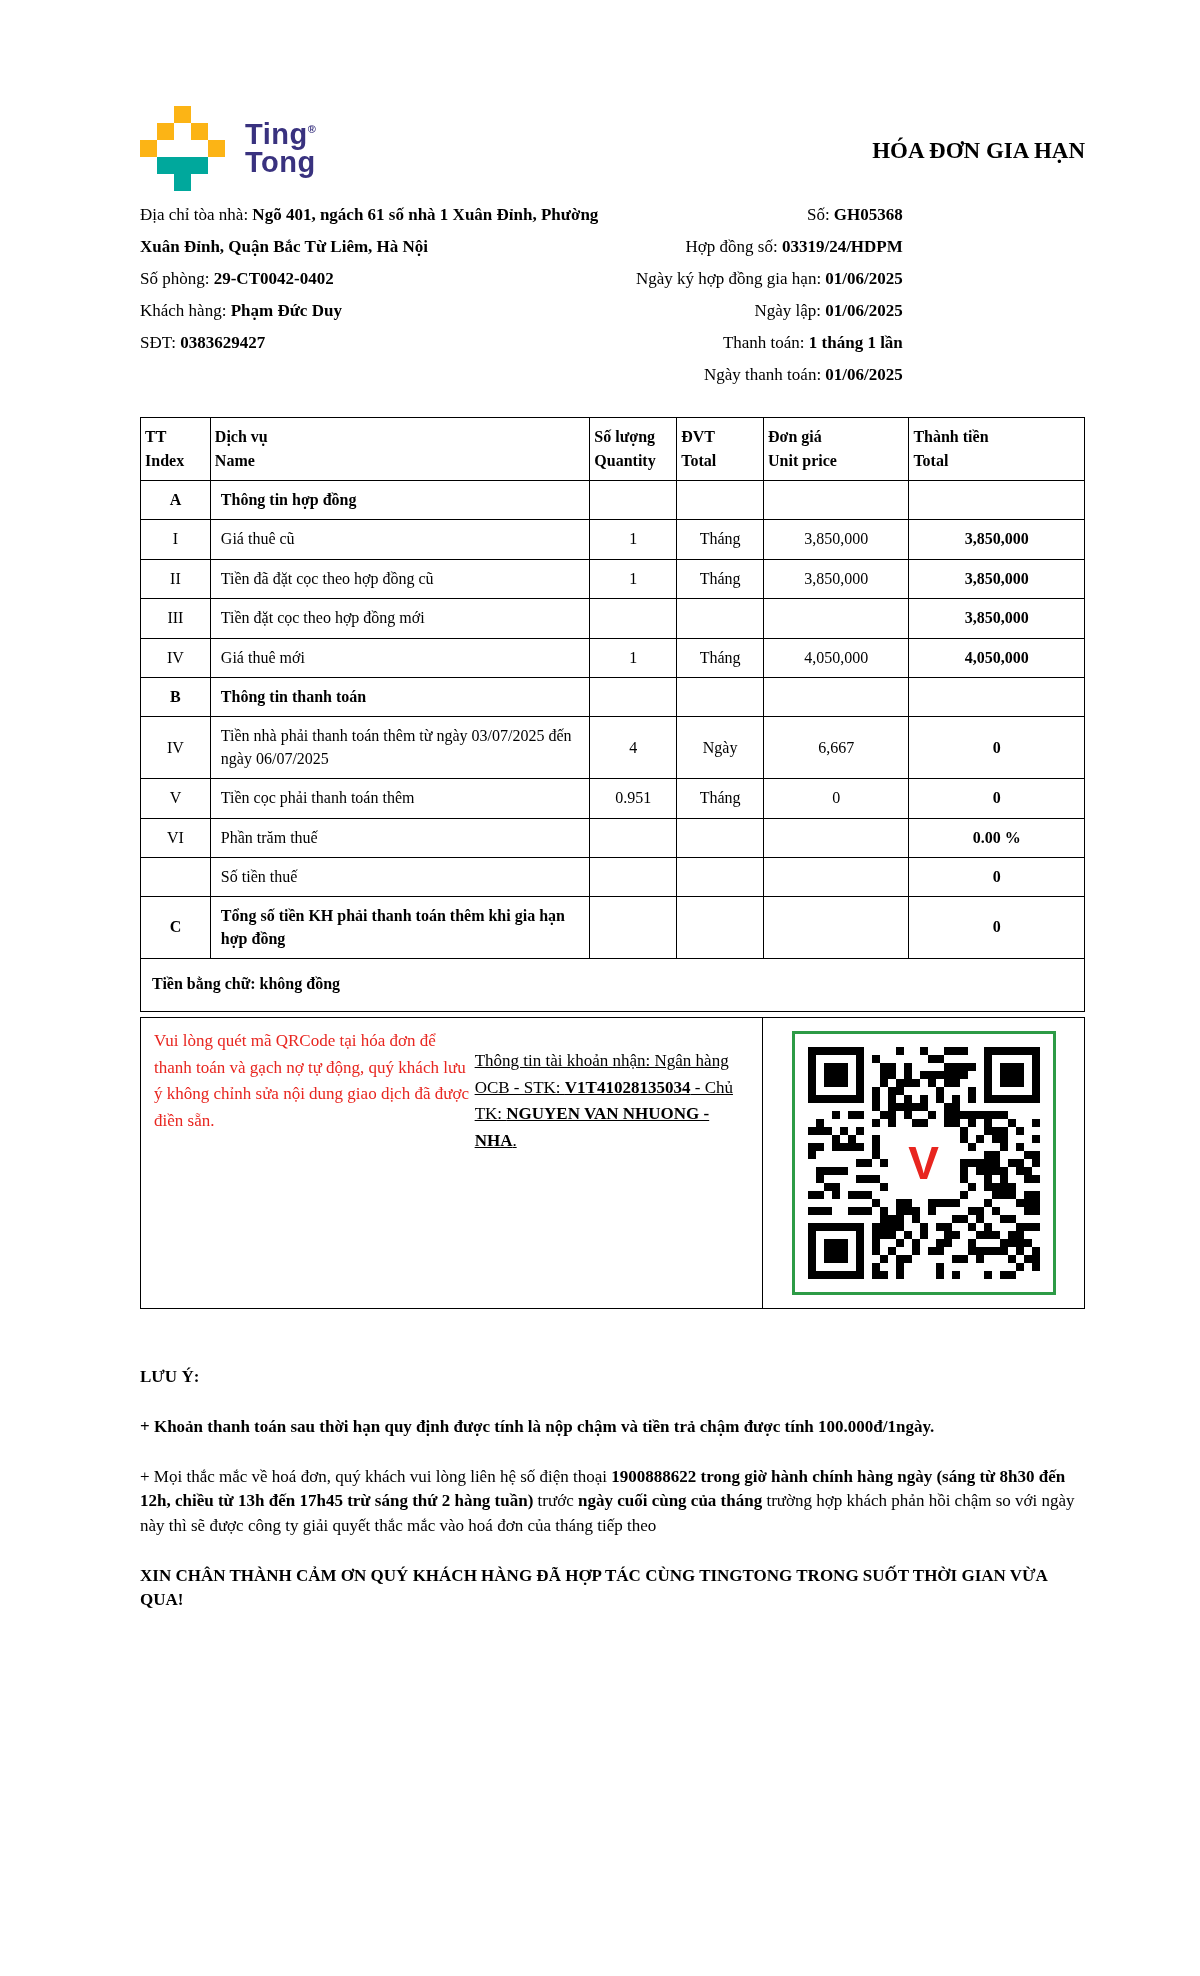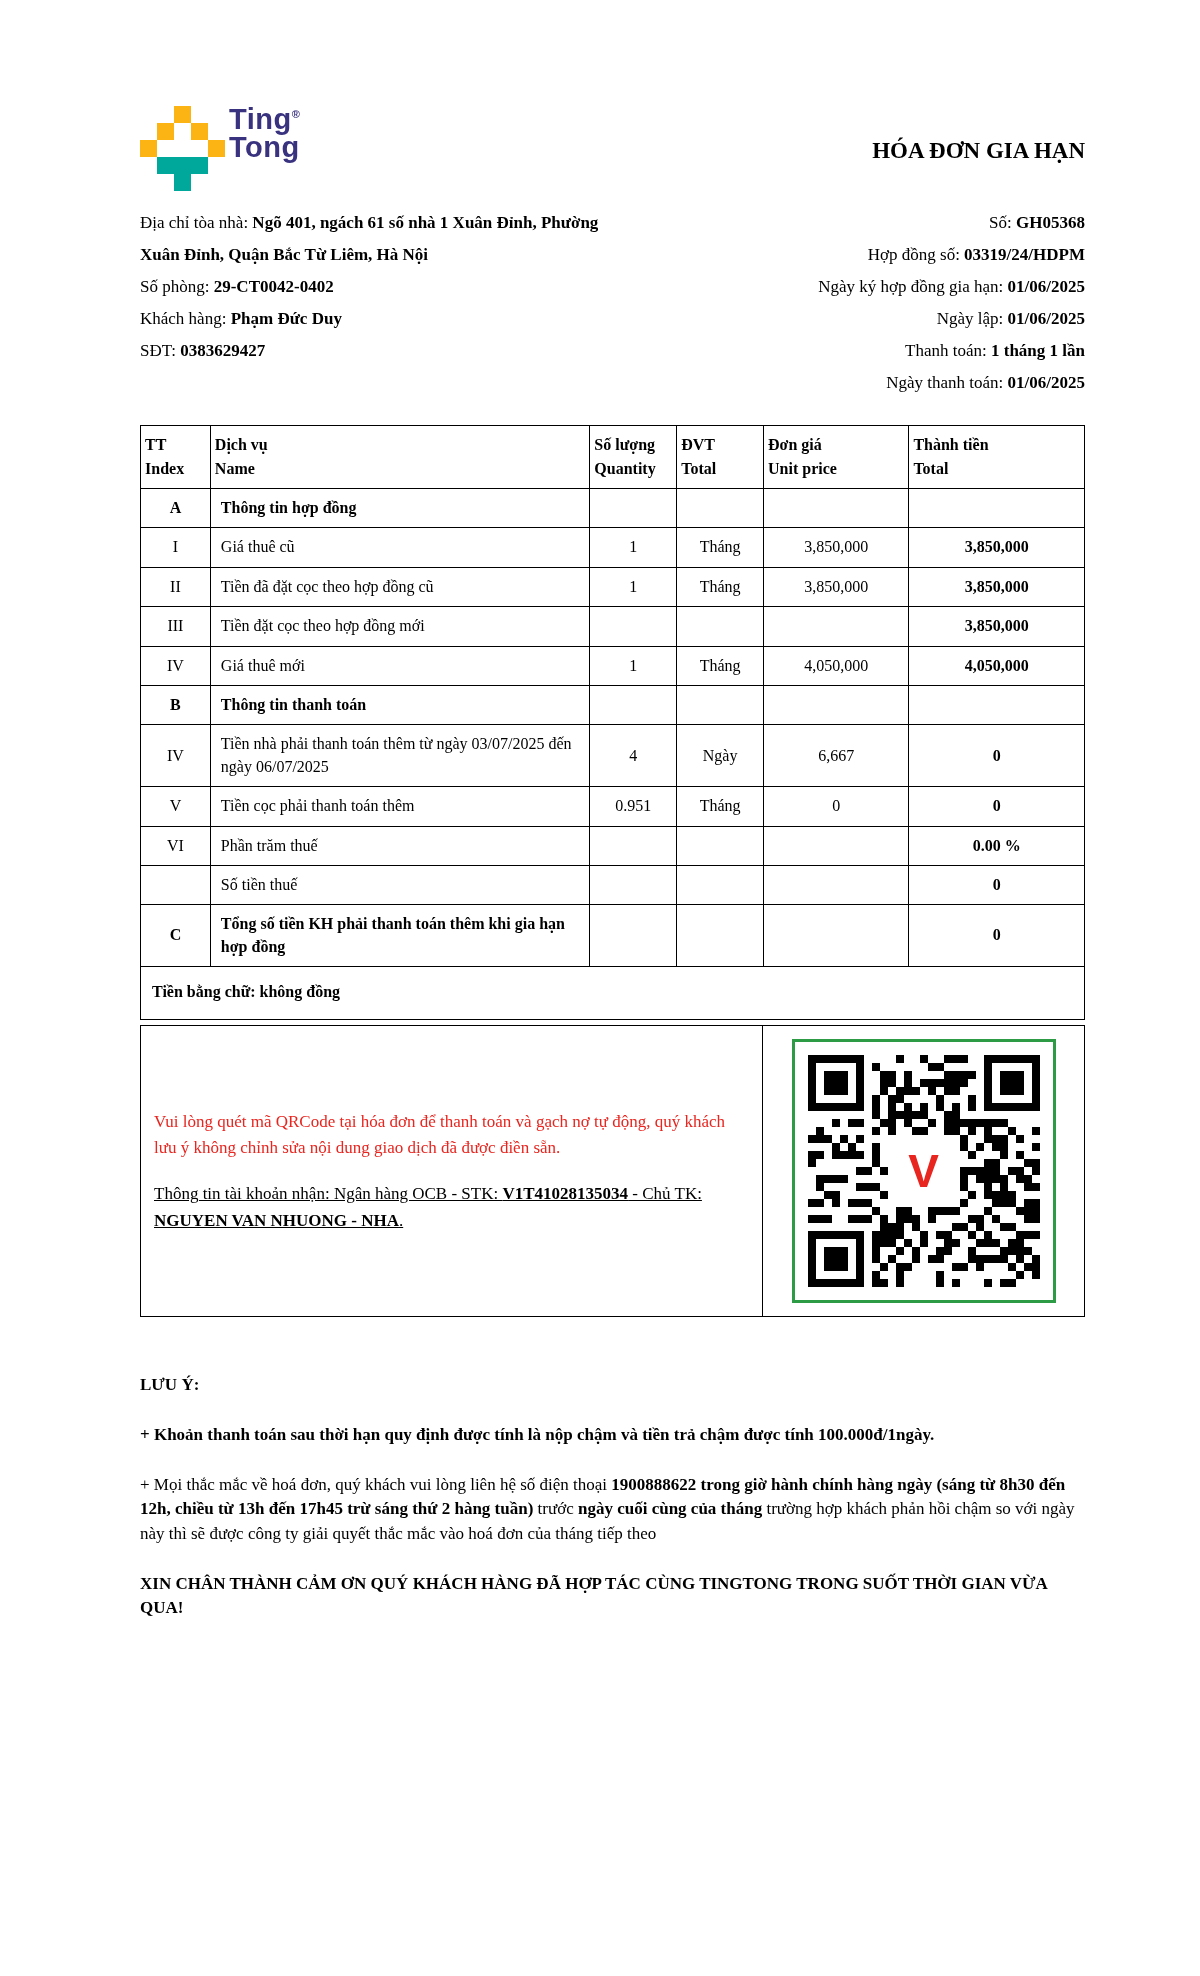--- a/index.html
+++ b/index.html
@@ -12,49 +12,49 @@
   *{box-sizing:border-box;}
   html,body{margin:0;padding:0;}
   body{
     width:1200px;height:1976px;background:#fff;color:#000;
     font-family:"Liberation Serif", serif;overflow:hidden;
   }
   .page{padding:106px 115px 0 140px;}
 
   
   .header-row{display:flex;justify-content:space-between;align-items:flex-start;}
-  .logo{display:flex;gap:4px;}
+  .logo{display:flex;align-items:center;gap:20px;}
   .logo-icon{display:grid;grid-template-columns:repeat(5,17px);grid-auto-rows:17px;}
   .px.y{background:var(--brand-yellow);}
   .px.t{background:var(--brand-teal);}
   .logo-text{font-family:"Liberation Sans",sans-serif;font-weight:bold;font-size:29px;
     line-height:0.95;color:var(--brand-navy);letter-spacing:0.5px;}
   .logo-text sup{font-size:11px;vertical-align:super;}
   .doc-title{font-size:23px;font-weight:bold;margin-top:32px;}
 
   
-  .info-section{display:flex;justify-content:space-between;margin-top:16px;font-size:17px;}
+  .info-section{display:flex;justify-content:flex-start;margin-top:8px;font-size:17px;}
   .info-left{width:496px;}
   .info-right{text-align:right;}
   .info-line{line-height:32px;}
 
   
   table.invoice{width:100%;border-collapse:collapse;margin-top:26px;font-size:16px;}
   .invoice th,.invoice td{border:1px solid #000;vertical-align:middle;}
   .invoice th{text-align:left;line-height:1.5;padding:7px 4px;font-size:16px;}
   .invoice td{padding:8px 10px;line-height:1.4;}
   td.c{text-align:center;}
   td.total{font-weight:bold;text-align:center;}
   td.name{text-align:left;}
   .b{font-weight:bold;}
   td.words{font-weight:bold;padding:14px 11px 16px;}
 
   
   .qr-section{border:1px solid #000;margin-top:5px;display:flex;height:292px;}
-  .qr-left{width:66%;border-right:1px solid #000;display:flex;flex-direction:column;
+  .qr-left{width:66%;border-right:1px solid #000;display:flex;
     justify-content:center;padding:10px 26px 10px 13px;}
   .warning-text{color:var(--warning-red);font-size:17px;line-height:1.55;max-width:578px;}
   .account-info{font-size:17px;line-height:1.55;margin-top:20px;max-width:578px;text-decoration:underline;}
   .qr-right{flex:1;display:flex;align-items:center;justify-content:center;}
   .qr-frame{border:3px solid var(--qr-green);padding:13px;background:#fff;position:relative;}
   .qr-grid{display:grid;grid-template-columns:repeat(29,8px);grid-auto-rows:8px;
     width:232px;height:232px;}
   .qr-grid div.on{background:#000;}
   .qr-logo{position:absolute;left:50%;top:50%;transform:translate(-50%,-50%);
     width:56px;height:56px;background:#fff;display:flex;align-items:center;justify-content:center;}

